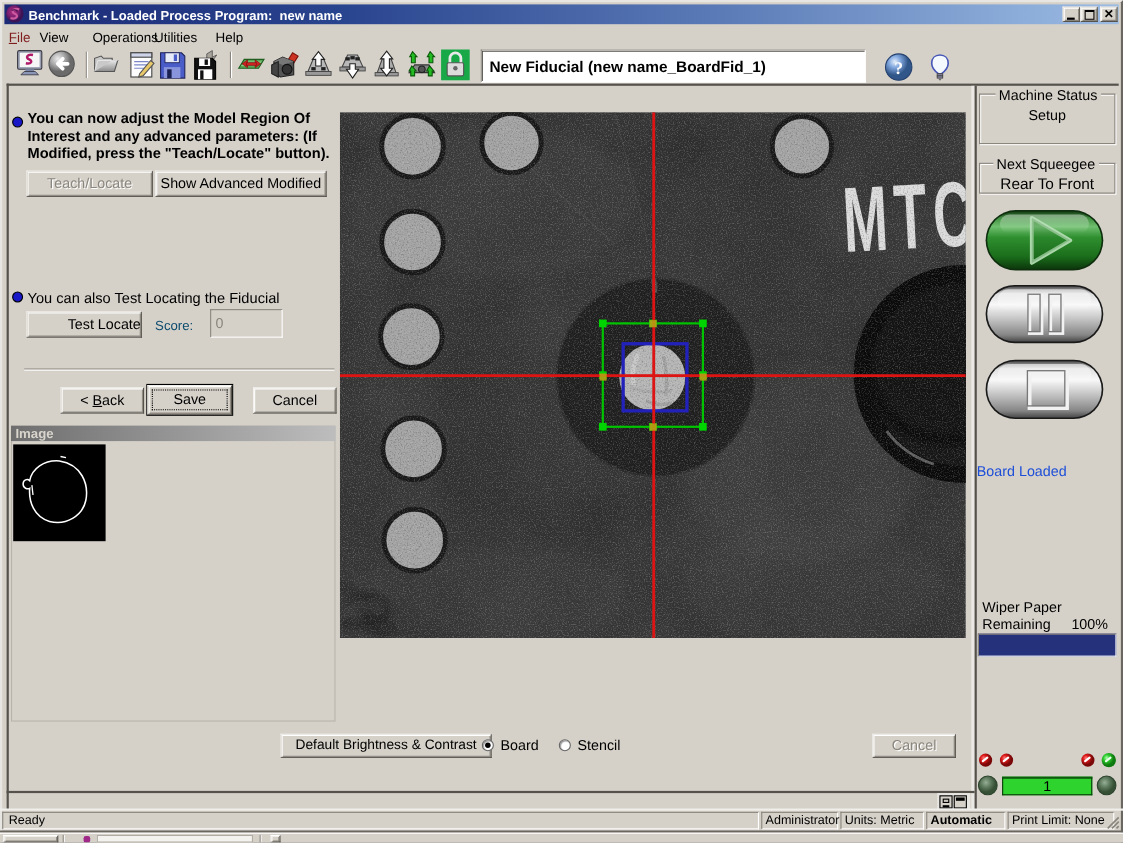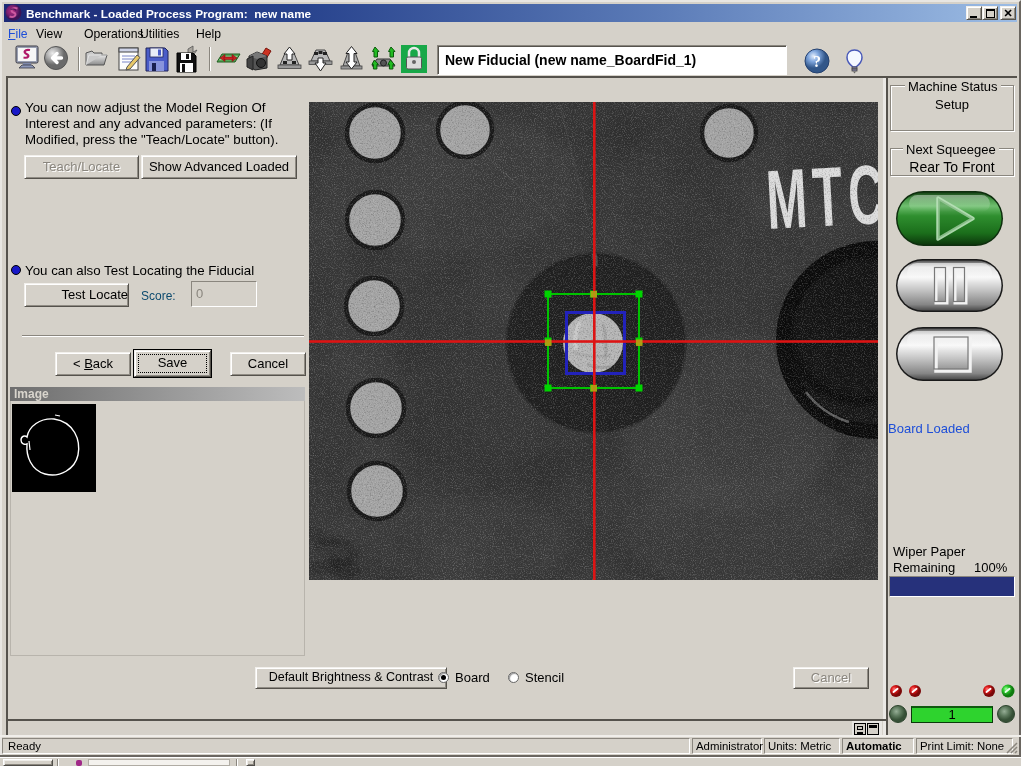--- a/index.html
+++ b/index.html
@@ -29,21 +29,21 @@
 </svg>
 <div class="abs" style="left:26px;top:7px;color:#fff;font-size:11.8px;font-weight:bold;">Benchmark - Loaded Process Program:&nbsp; new name</div>
 <div class="abs btn" style="left:966px;top:6px;width:16px;height:14px;">
     <div class="abs" style="left:3px;top:9px;width:7px;height:2px;background:#000;"></div>
   </div>
 <div class="abs btn" style="left:982px;top:6px;width:16px;height:14px;">
     <div class="abs" style="left:3px;top:2px;width:9px;height:9px;border:1px solid #000;border-top:2px solid #000;"></div>
   </div>
 <div class="abs btn" style="left:1000px;top:6px;width:16px;height:14px;font-size:11px;font-weight:bold;line-height:12px;">✕</div>
 
-<div class="abs" style="top:27px;left:8px;font-size:12.2px;color:#1d4ed8;"><span style="text-decoration:underline">F</span>ile</div>
+<div class="abs" style="top:27px;left:8px;font-size:12.2px;color:#7f1d1d;"><span style="text-decoration:underline">F</span>ile</div>
 <div class="abs" style="top:27px;left:36px;font-size:12.2px;color:#000;">View</div>
 <div class="abs" style="top:27px;left:84px;font-size:12.2px;color:#000;">Operations</div>
 <div class="abs" style="top:27px;left:140px;font-size:12.2px;color:#000;">Utilities</div>
 <div class="abs" style="top:27px;left:196px;font-size:12.2px;color:#000;">Help</div>
 
 <div id="toolbar" class="abs" style="left:4px;top:44px;width:1013px;height:33px;"></div>
 <svg class="abs" style="left:4px;top:44px;" width="440" height="33">
 <defs>
   <linearGradient id="fold" x1="0" y1="0" x2="0" y2="1">
         <stop offset="0%" stop-color="#e8e8e8"></stop>
@@ -175,23 +175,23 @@
     <path d="M9 23.5 L12 23.5 L10.5 25.5 Z" fill="#666"></path>
   </g>
 </svg>
 <div class="abs sunken" style="left:437px;top:45px;width:350px;height:30px;background:#fff;box-shadow:inset 1px 1px 0 #55524c;"></div>
 <div class="abs" style="left:445px;top:52px;font-size:14px;font-weight:bold;color:#000;">New Fiducial (new name_BoardFid_1)</div>
 
 <div class="abs" style="left:6px;top:76px;width:1011px;height:2px;background:#55524c;"></div>
 <div class="abs" style="left:6px;top:76px;width:2px;height:660px;background:#55524c;"></div>
 
 <div class="abs" style="left:11px;top:106px;width:10px;height:10px;background:#1818c8;border-radius:50%;border:1px solid #000;"></div>
-<div class="abs" style="left:25px;top:100px;width:284px;font-size:13.3px;line-height:16px;color:#000;">You can now adjust the Model Region Of Interest and any advanced parameters: (If Modified, press the "Teach/Locate" button).</div>
+<div class="abs" style="left:25px;top:100px;width:284px;font-size:13.3px;line-height:16px;color:#000;font-weight:bold;">You can now adjust the Model Region Of Interest and any advanced parameters: (If Modified, press the "Teach/Locate" button).</div>
 <div class="abs btn" style="left:24px;top:155px;width:115px;height:24px;font-size:13px;line-height:21px;color:#8a867e;text-shadow:1px 1px 0 #fff;">Teach/Locate</div>
-<div class="abs btn" style="left:141px;top:155px;width:156px;height:24px;font-size:13px;line-height:21px;">Show Advanced Loaded</div>
+<div class="abs btn" style="left:141px;top:155px;width:156px;height:24px;font-size:13px;line-height:21px;">Show Advanced Modified</div>
 
 <div class="abs" style="left:11px;top:265px;width:10px;height:10px;background:#1818c8;border-radius:50%;border:1px solid #000;"></div>
 <div class="abs" style="left:25px;top:263px;font-size:13.3px;color:#000;">You can also Test Locating the Fiducial</div>
 <div class="abs btn" style="left:24px;top:283px;width:105px;height:24px;font-size:13px;line-height:21px;text-align:right;">Test Locate</div>
 <div class="abs" style="left:141px;top:289px;font-size:12px;color:#0c4a6e;">Score:</div>
 <div class="abs sunken" style="left:191px;top:281px;width:66px;height:26px;">
     <span style="position:absolute;left:4px;top:4px;font-size:13px;color:#8a867e;">0</span>
   </div>
 
 <div class="abs" style="left:22px;top:335px;width:282px;height:2px;border-top:1px solid #8a867e;border-bottom:1px solid #fff;"></div>

